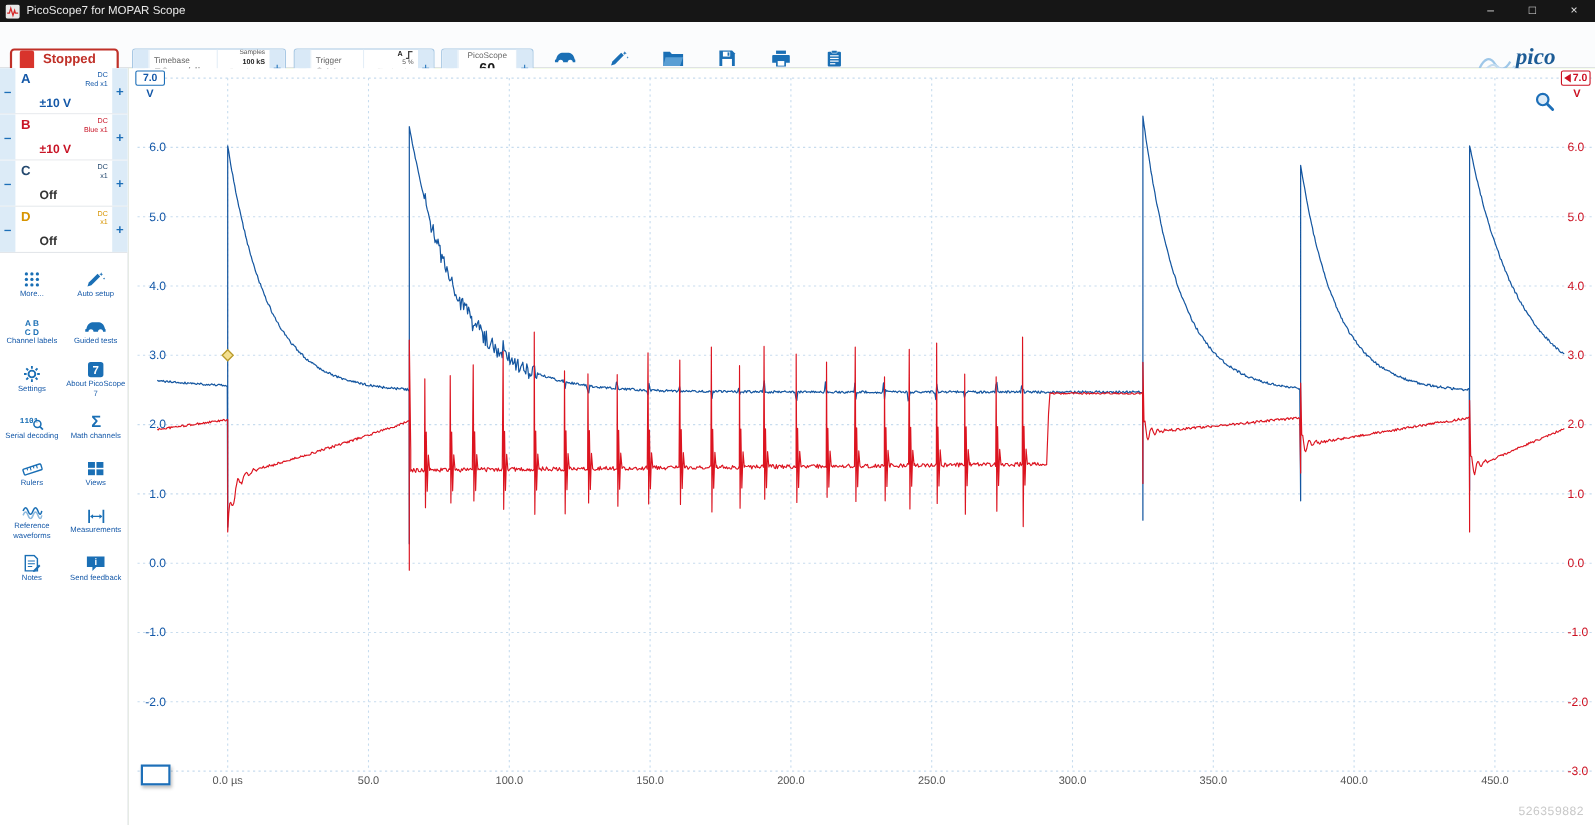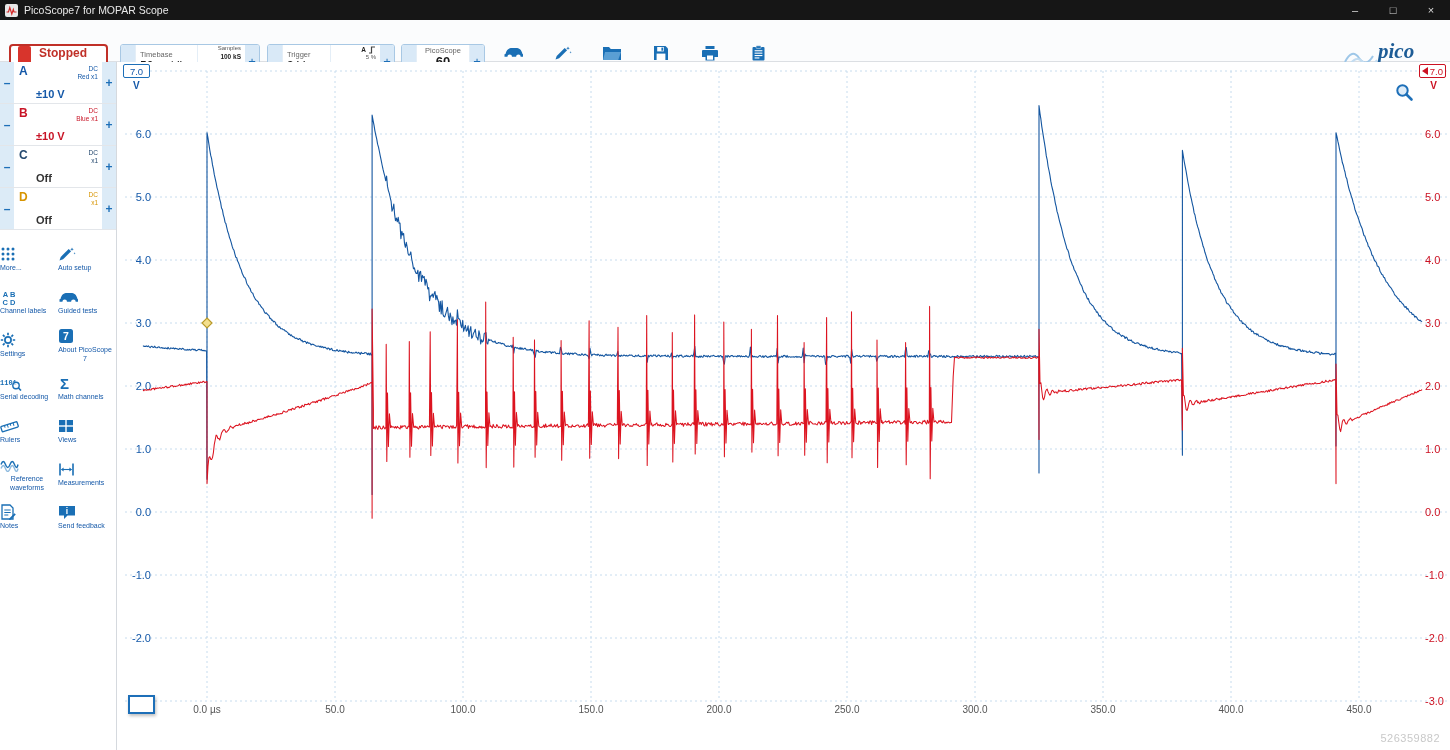--- a/index.html
+++ b/index.html
@@ -44,28 +44,28 @@
 
   
   .sidebar{position:absolute;left:0;top:62px;width:117px;height:688px;background:#fff;border-right:1px solid #d5d9de}
   .channel{display:flex;height:42px;border-bottom:1px solid #e3e6ea;background:#fff;cursor:pointer}
   .ch-btn{width:14px;background:#dcebf7;color:#1d6fb8;font-size:12px;font-weight:bold;display:flex;align-items:center;justify-content:center}
   .ch-mid{flex:1;position:relative}
   .ch-id{position:absolute;left:5px;top:2px;font-size:12px;font-weight:bold}
   .ch-info{position:absolute;right:4px;top:3px;font-size:6.5px;line-height:1.25;text-align:right}
   .ch-range{position:absolute;left:22px;bottom:3px;font-size:11px;font-weight:bold}
   .tools{position:absolute;left:0;top:176px;width:116px;display:flex;flex-wrap:wrap}
-  .tool{width:58px;height:43px;display:flex;flex-direction:column;align-items:flex-start;justify-content:center;cursor:pointer}
+  .tool{width:58px;height:43px;display:flex;flex-direction:column;align-items:center;justify-content:center;cursor:pointer}
   .ticon{height:16px;display:flex;align-items:center;justify-content:center}
   .tlbl{font-size:7px;color:#1458a8;text-align:center;line-height:1.15;margin-top:2px;max-width:54px}
 
   
   .plot{position:absolute;left:117px;top:62px;width:1333px;height:688px;background:#fff}
   #scope-svg{position:absolute;left:0;top:0}
-  .axis-tab{position:absolute;height:14px;min-width:27px;padding:0 2px;background:#fff;display:flex;align-items:center;justify-content:center;font-size:9.5px;font-weight:normal;border-radius:2px}
+  .axis-tab{position:absolute;height:14px;min-width:27px;padding:0 2px;background:#fff;display:flex;align-items:center;justify-content:center;font-size:9.5px;font-weight:bold;border-radius:2px}
   .axis-tab.left{left:6px;top:2px;border:1.5px solid #1d6fb8;color:#1458a8}
   .axis-tab.right{right:4px;top:2px;border:1.5px solid #cc1122;color:#cc1122}
   .tab-arrow{width:0;height:0;border-top:4.5px solid transparent;border-bottom:4.5px solid transparent;border-right:6px solid #cc1122;margin-right:2px}
   .axis-unit{position:absolute;font-size:10px;font-weight:bold}
   .axis-unit.left{left:16px;top:18px;color:#1458a8}
   .axis-unit.right{right:13px;top:18px;color:#cc1122}
   .zoom-icon{position:absolute;right:36px;top:20px;cursor:pointer}
   .zoom-overview{position:absolute;left:11px;top:633px;width:27px;height:19px;background:#fff;border:2px solid #1d6fb8;box-shadow:1px 2px 3px rgba(0,0,0,.25)}
   .watermark{position:absolute;right:10px;bottom:6px;color:#c9c9c9;font-size:11px;letter-spacing:.5px}
 </style>

